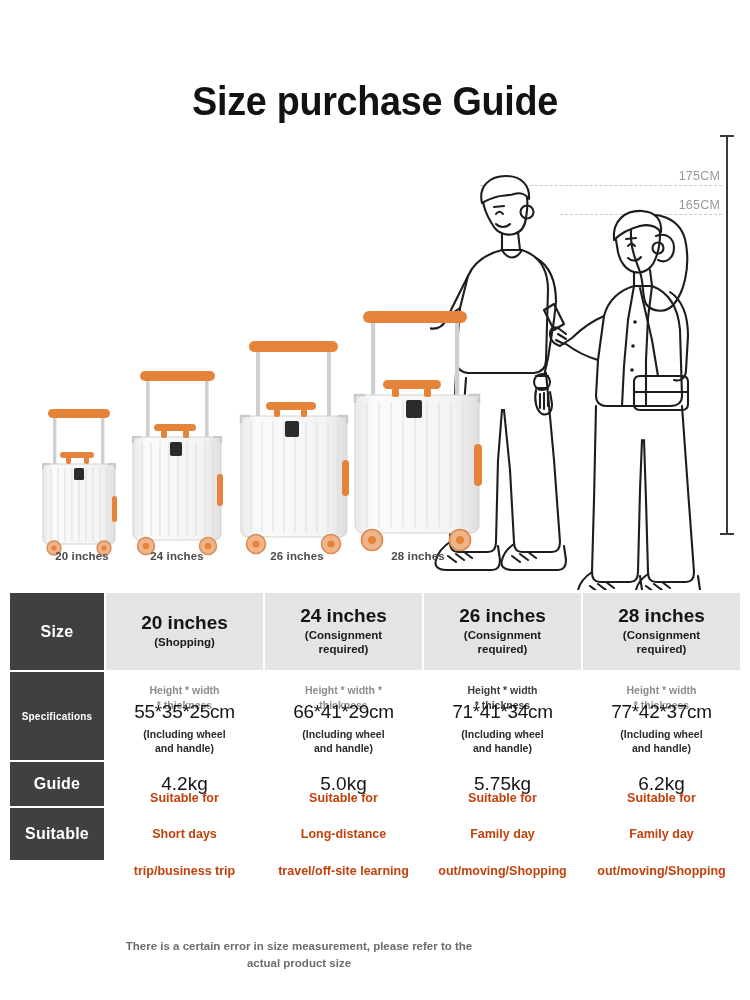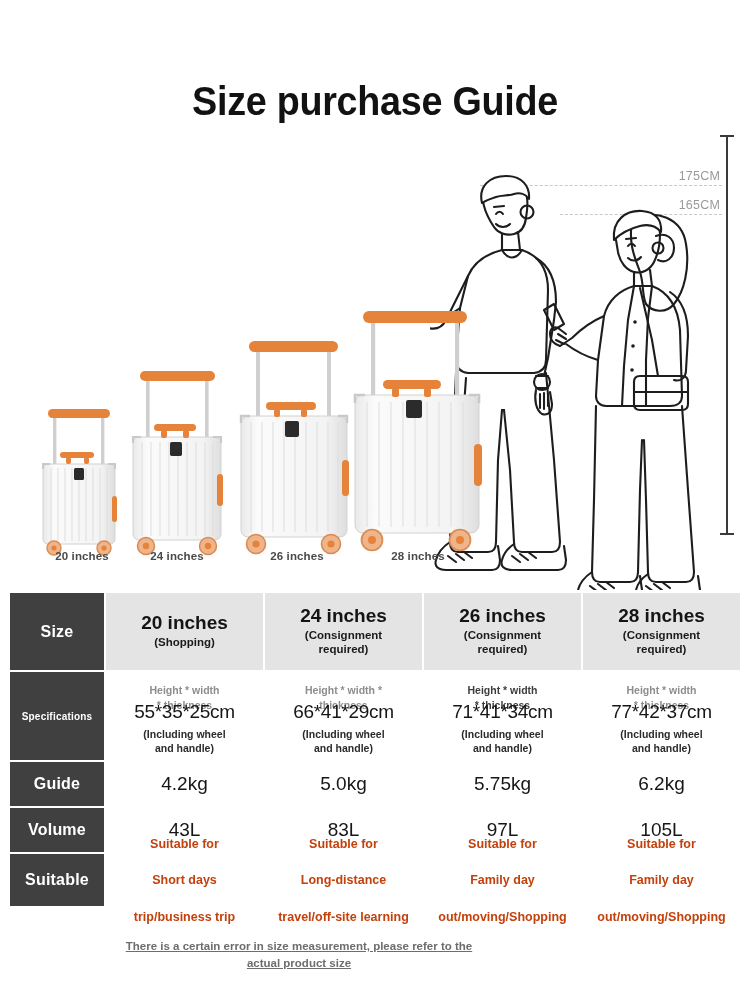--- a/index.html
+++ b/index.html
@@ -94,21 +94,21 @@
 
   .purpose{
     font-size:12.5px;font-weight:700;color:#c2410c;line-height:1.45;
     padding:9px 6px;height:52px;box-sizing:border-box;
     display:flex;align-items:center;justify-content:center;
   }
   .purpose span{display:block;}
 
   .footnote{
     position:absolute;left:0;top:938px;width:598px;text-align:center;
-    font-size:11.5px;font-weight:700;color:#6d6d6d;line-height:1.45;text-decoration:underline;
+    font-size:11.5px;font-weight:700;color:#6d6d6d;line-height:1.45;
   }
 
   svg{display:block;}
 </style>
 </head>
 <body>
 
 <div class="page">
 
   <div class="title">Size purchase Guide</div>
@@ -524,37 +524,20 @@
           <div class="val">5.0kg</div>
         </td>
         <td class="cell">
           <div class="val">5.75kg</div>
         </td>
         <td class="cell">
           <div class="val">6.2kg</div>
         </td>
       </tr>
 
-      <tr>
-        <td class="rowhead">
-          <div class="lbl">Volume</div>
-        </td>
-        <td class="cell">
-          <div class="val">43L</div>
-        </td>
-        <td class="cell">
-          <div class="val">83L</div>
-        </td>
-        <td class="cell">
-          <div class="val">97L</div>
-        </td>
-        <td class="cell">
-          <div class="val">105L</div>
-        </td>
-      </tr>
 
       <tr>
         <td class="rowhead">
           <div class="lbl">Suitable</div>
         </td>
         <td class="cell">
           <div class="purpose">
             <div>
               <span>Suitable for</span><br>
               <span>Short days</span><br>

